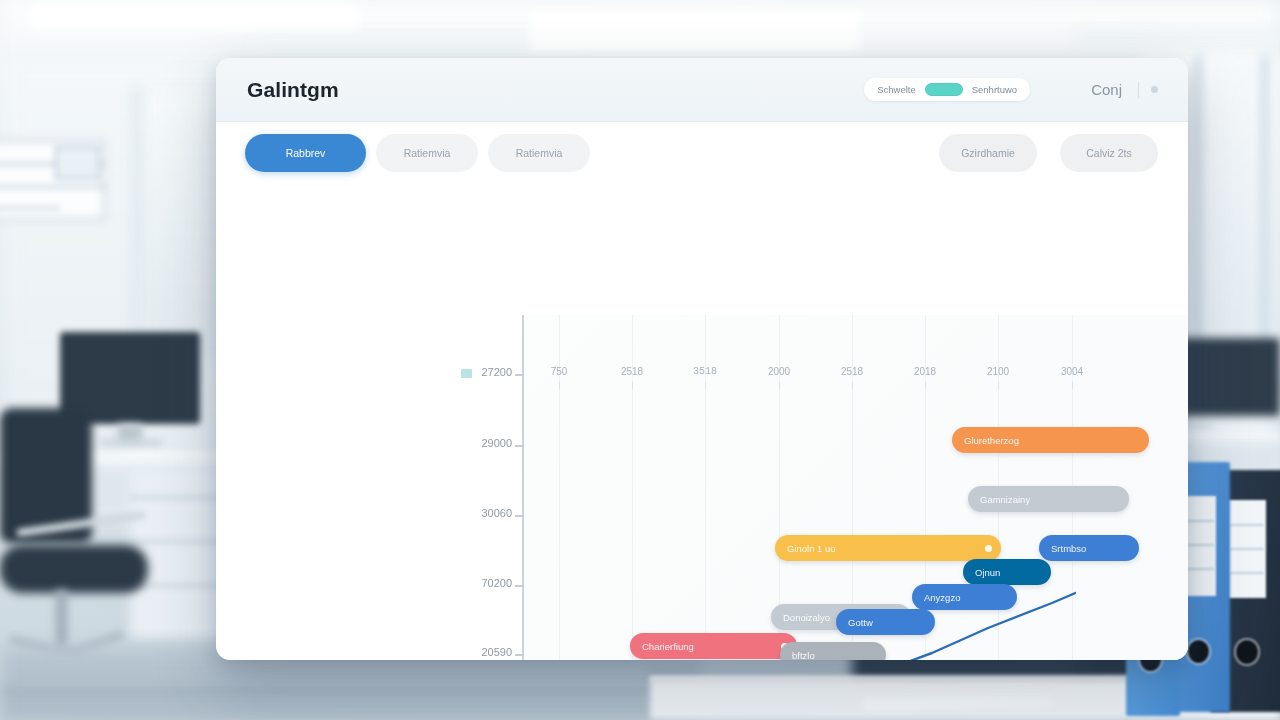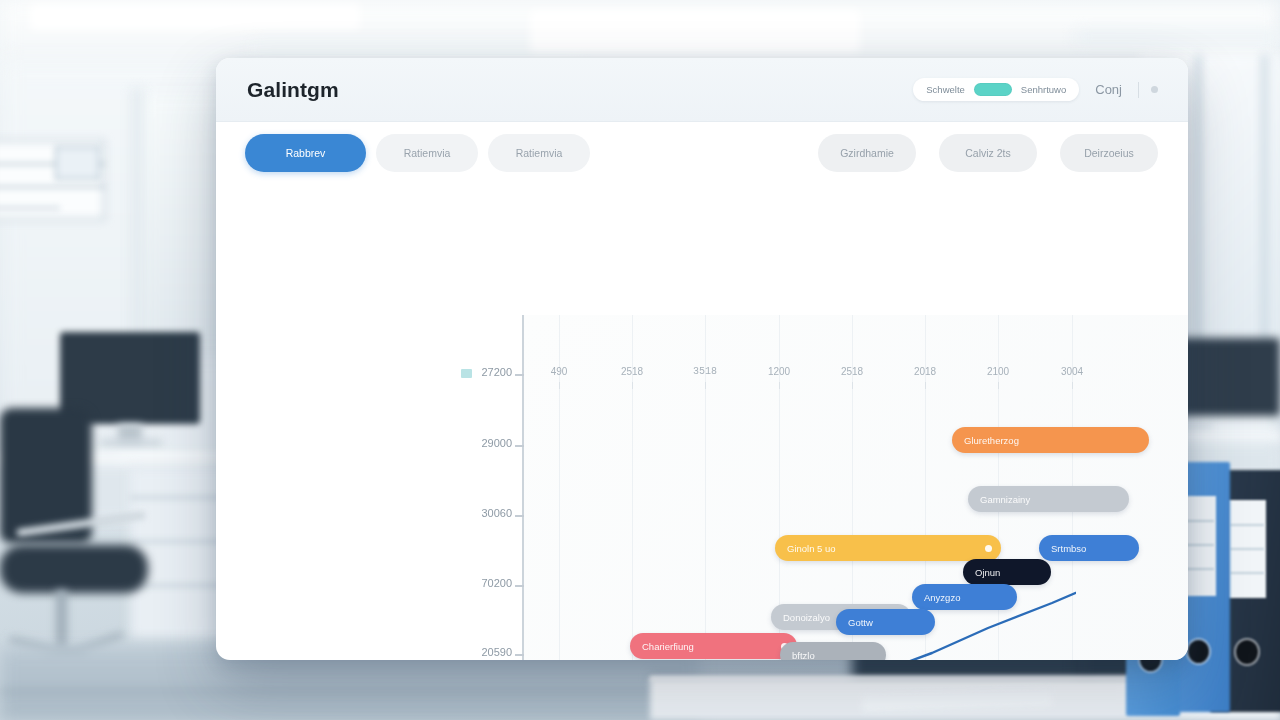--- a/index.html
+++ b/index.html
@@ -124,21 +124,21 @@
     display:flex; align-items:center; gap:9px;
     background:#ffffff; border-radius:14px;
     padding:5px 13px; box-shadow:0 1px 3px rgba(60,80,100,.10);
     filter: blur(.5px);
   }
   .legend-text { font-size:9.5px; color:#7f8d99; white-space:nowrap; }
   .legend-toggle {
     width:38px; height:13px; border-radius:7px; background:#5BD3C7;
     box-shadow: inset 0 0 0 1px rgba(0,0,0,.03);
   }
-  .header-extra { font-size:13px; color:#8b97a3; filter:blur(.5px); padding:0 4px; }
+  .header-extra { font-size:15px; color:#8b97a3; filter:blur(.5px); padding:0 4px;margin-left:45px; }
   .header-divider { width:1px; height:16px; background:#d7dee4; }
   .header-dot { width:7px; height:7px; border-radius:50%; background:#cfd7de; }
 
   
   #toolbar {
     height: 62px; display:flex; align-items:center;
     padding: 0 30px 0 29px; background:#fff;
   }
   .tabgroup { display:flex; gap:10px; }
   .tab {
@@ -296,21 +296,20 @@
 
   <div id="toolbar">
     <div class="tabgroup">
       <div class="tab active">Rabbrev</div>
       <div class="tab idle">Ratiemvia</div>
       <div class="tab idle">Ratiemvia</div>
     </div>
     <div class="filtergroup">
       <div class="filter-btn">Gzirdhamie</div>
       <div class="filter-btn">Calviz 2ts</div>
-      <div class="filter-btn">Deirzoeius</div>
     </div>
   </div>
 
   <div id="chart-area">
     <div id="plot">
       <div id="plot-bg"></div>
       <div id="vgrid-layer">
           <div class="vgrid" style="left: 37px;"></div>
           <div class="vgrid" style="left: 110px;"></div>
           <div class="vgrid" style="left: 183px;"></div>
@@ -321,27 +320,27 @@
           <div class="vgrid" style="left: 550px;"></div>
         </div>
       <div id="bars-layer">
           <div class="bar" style="left: 430px; top: 112px; width: 197px; background: rgb(245, 149, 78);">
             <span class="bar-label">Gluretherzog</span>
           </div>
           <div class="bar" style="left: 446px; top: 171px; width: 161px; background: rgb(196, 202, 209);">
             <span class="bar-label">Gamnizainy</span>
           </div>
           <div class="bar" style="left: 253px; top: 220px; width: 226px; background: rgb(248, 192, 74);">
-            <span class="bar-label">Ginoln 5 uo</span>
+            <span class="bar-label">Ginoln 1 uo</span>
             <span class="bar-dot"></span>
           </div>
           <div class="bar" style="left: 517px; top: 220px; width: 100px; background: rgb(62, 127, 214);">
             <span class="bar-label">Srtmbso</span>
           </div>
-          <div class="bar" style="left: 441px; top: 244px; width: 88px; background: #0f172a;">
+          <div class="bar" style="left: 441px; top: 244px; width: 88px; background: #0369a1;">
             <span class="bar-label">Ojnun</span>
           </div>
           <div class="bar" style="left: 249px; top: 269px; width: 140px; background: rgb(196, 202, 209); margin-top: 20px;">
             <span class="bar-label">Donoizalyo</span>
           </div>
           <div class="bar" style="left: 390px; top: 269px; width: 105px; background: rgb(62, 127, 214);">
             <span class="bar-label">Anyzgzo</span>
           </div>
           <div class="bar" style="left: 314px; top: 294px; width: 99px; background: rgb(62, 127, 214);">
             <span class="bar-label">Gottw</span>
@@ -367,27 +366,27 @@
       </div>
     <div id="ylabels-layer">
         <div class="ylabel" style="top: 182px; right: 564px;">27200</div>
         <div class="ylabel" style="top: 253px; right: 564px;">29000</div>
         <div class="ylabel" style="top: 323px; right: 564px;">30060</div>
         <div class="ylabel" style="top: 393px; right: 564px;">70200</div>
         <div class="ylabel" style="top: 462px; right: 564px;">20590</div>
         <div class="ylabel-swatch" style="left: 245px; top: 185px; background: rgb(185, 227, 229);"></div>
       </div>
     <div id="xtop-layer">
-        <div class="xlabel-top" style="left: 343px;">490</div>
+        <div class="xlabel-top" style="left: 343px;">750</div>
         <div class="xtick-top" style="left: 343px;"></div>
         <div class="xlabel-top" style="left: 416px;">2518</div>
         <div class="xtick-top" style="left: 416px;"></div>
         <div class="xlabel-top" style="left: 489px; font-family: Liberation Mono, monospace;">3518</div>
         <div class="xtick-top" style="left: 489px;"></div>
-        <div class="xlabel-top" style="left: 563px;">1200</div>
+        <div class="xlabel-top" style="left: 563px;">2000</div>
         <div class="xtick-top" style="left: 563px;"></div>
         <div class="xlabel-top" style="left: 636px;">2518</div>
         <div class="xtick-top" style="left: 636px;"></div>
         <div class="xlabel-top" style="left: 709px;">2018</div>
         <div class="xtick-top" style="left: 709px;"></div>
         <div class="xlabel-top" style="left: 782px;">2100</div>
         <div class="xtick-top" style="left: 782px;"></div>
         <div class="xlabel-top" style="left: 856px;">3004</div>
         <div class="xtick-top" style="left: 856px;"></div>
       </div>

